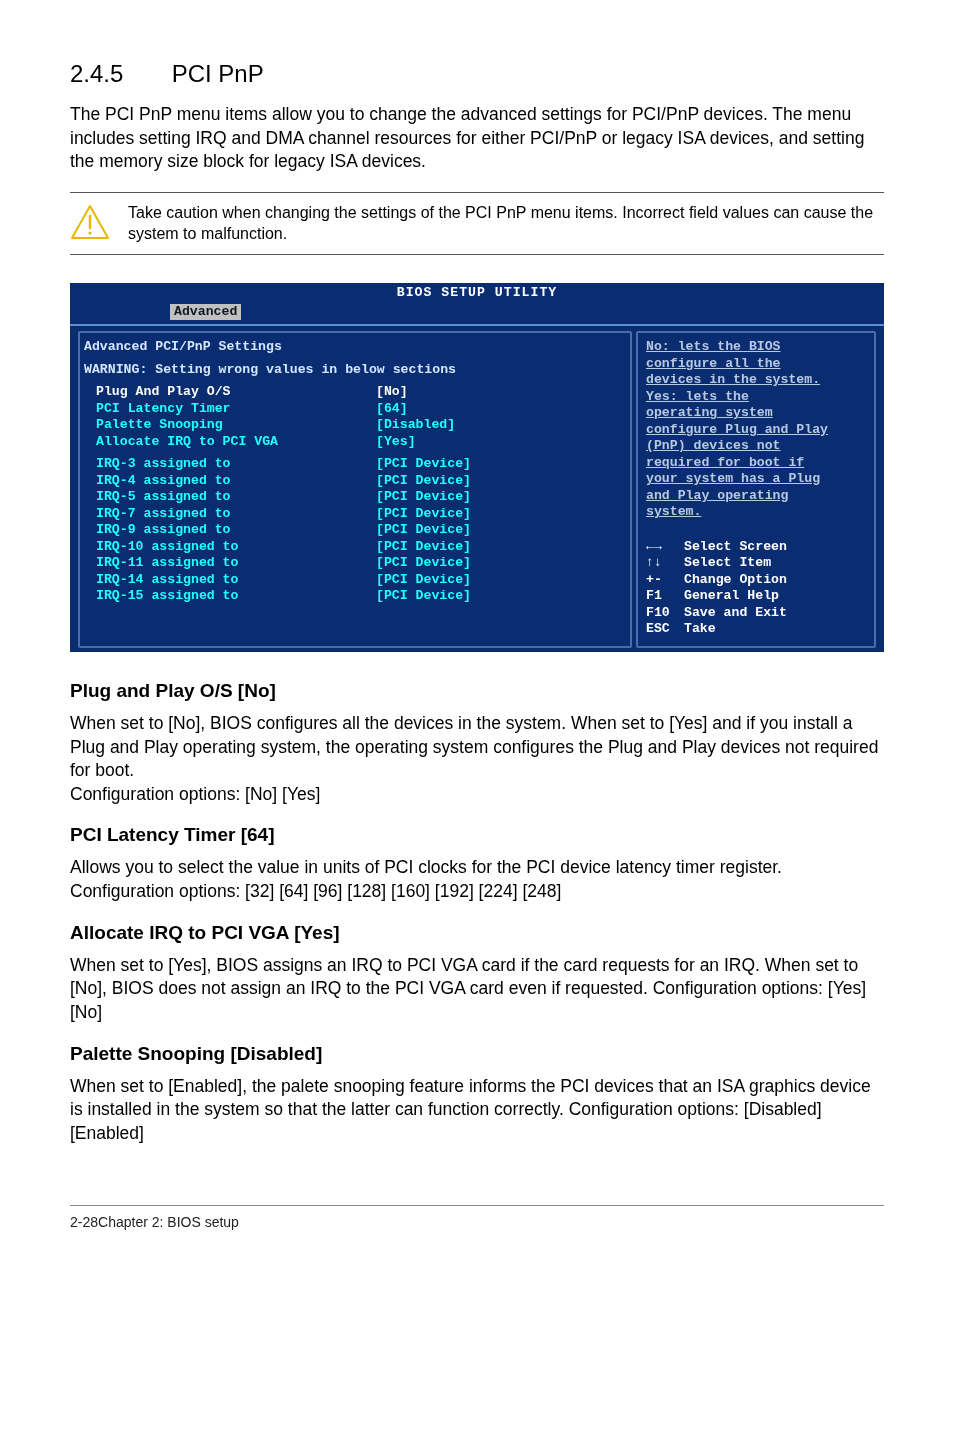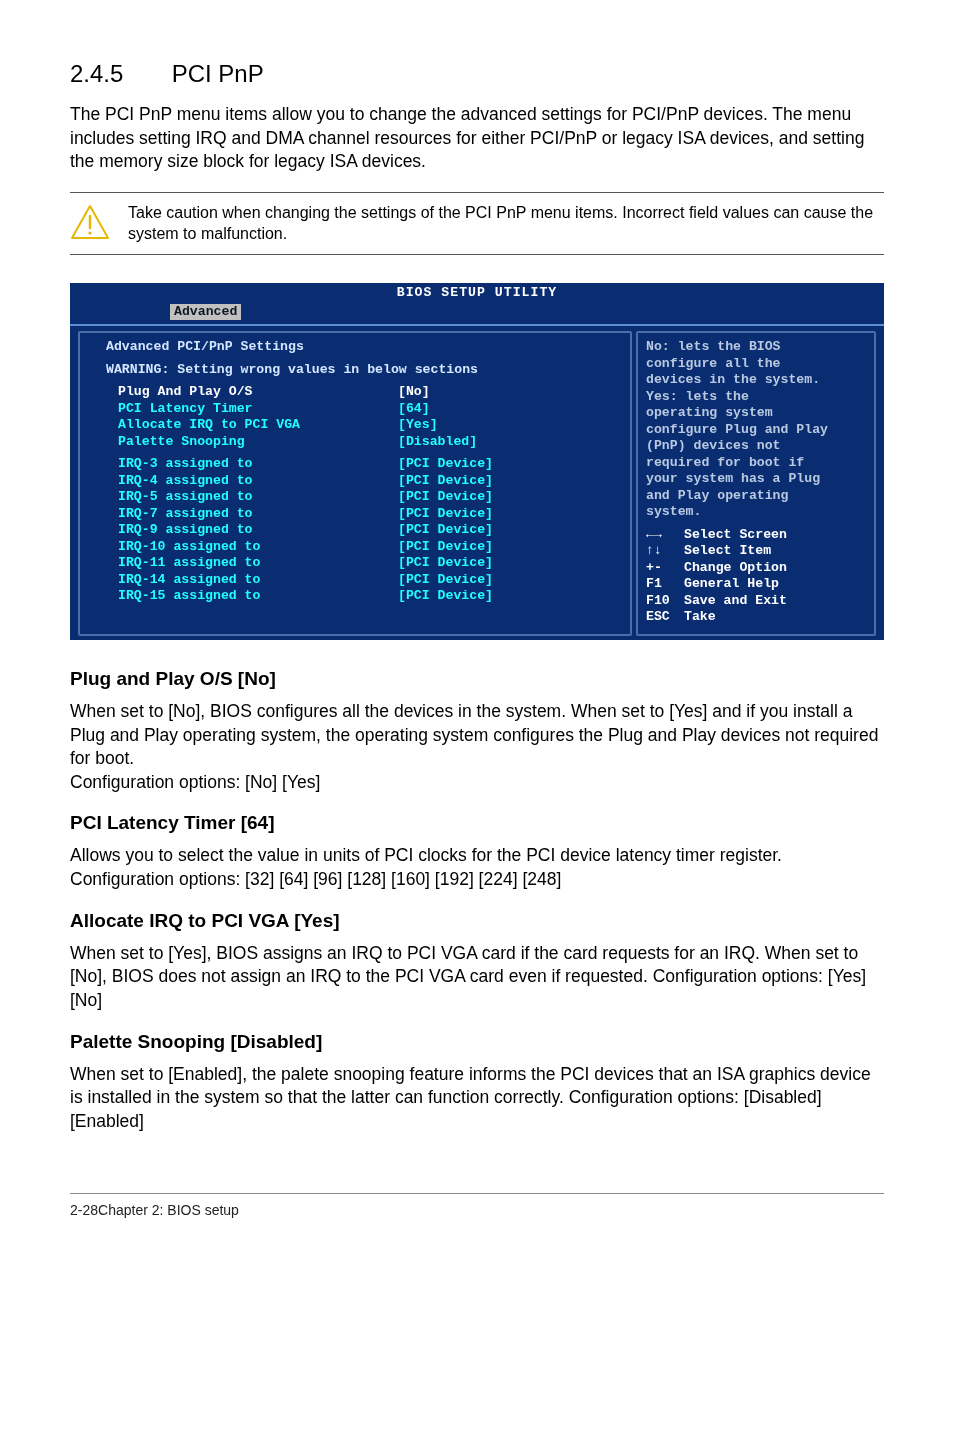--- a/index.html
+++ b/index.html
@@ -83,38 +83,38 @@
   }
   .bios-main {
     display: flex;
     border-top: 2px solid #5d8fd6;
     padding-top: 1px;
   }
   .bios-left {
     flex: 1;
     border: 2px solid #4a6ea9;
     margin: 4px 4px 4px 8px;
-    padding: 6px 10px 8px 26px;
+    padding: 6px 10px 8px 4px;
     border-radius: 2px;
   }
   .bios-right {
     width: 240px;
     border: 2px solid #4a6ea9;
     margin: 4px 8px 4px 0;
     padding: 6px 8px 8px 8px;
     border-radius: 2px;
   }
   .bios-row { display: flex; margin-left: 12px; }
   .bios-label { width: 280px; }
   .bios-value { }
   .cyan { color: #21ffff; }
   .white { color: #ffffff; }
   .yellow { color: #d4e7ff; }
   .bios-spacer { height: 6px; }
-  .bios-help-text { color: #b8c9e0; margin-bottom: 6px; }
+  .bios-help-text { color: #b8c9e0; margin-bottom: 18px; text-decoration: underline; }
   .bios-keys { color: #ffffff; }
   .bios-keys .row { display: flex; }
   .bios-keys .k { width: 38px; }
   .bios-footer {
     background: #5d8fd6;
     color: #0a2d72;
     text-align: center;
     padding: 1px 0 2px 0;
     font-weight: bold;
   }
@@ -171,26 +171,26 @@
       <div id="bios-rows">
           <div class="bios-row">
             <div class="bios-label white">Plug And Play O/S</div>
             <div class="bios-value white">[No]</div>
           </div>
           <div class="bios-row">
             <div class="bios-label cyan">PCI Latency Timer</div>
             <div class="bios-value cyan">[64]</div>
           </div>
           <div class="bios-row">
+            <div class="bios-label cyan">Palette Snooping</div>
+            <div class="bios-value cyan">[Disabled]</div>
+          </div>
+          <div class="bios-row">
             <div class="bios-label cyan">Allocate IRQ to PCI VGA</div>
             <div class="bios-value cyan">[Yes]</div>
-          </div>
-          <div class="bios-row">
-            <div class="bios-label cyan">Palette Snooping</div>
-            <div class="bios-value cyan">[Disabled]</div>
           </div>
         </div>
       <div class="bios-spacer"></div>
       <div id="bios-irq-rows">
           <div class="bios-row">
             <div class="bios-label cyan">IRQ-3 assigned to</div>
             <div class="bios-value cyan">[PCI Device]</div>
           </div>
           <div class="bios-row">
             <div class="bios-label cyan">IRQ-4 assigned to</div>

